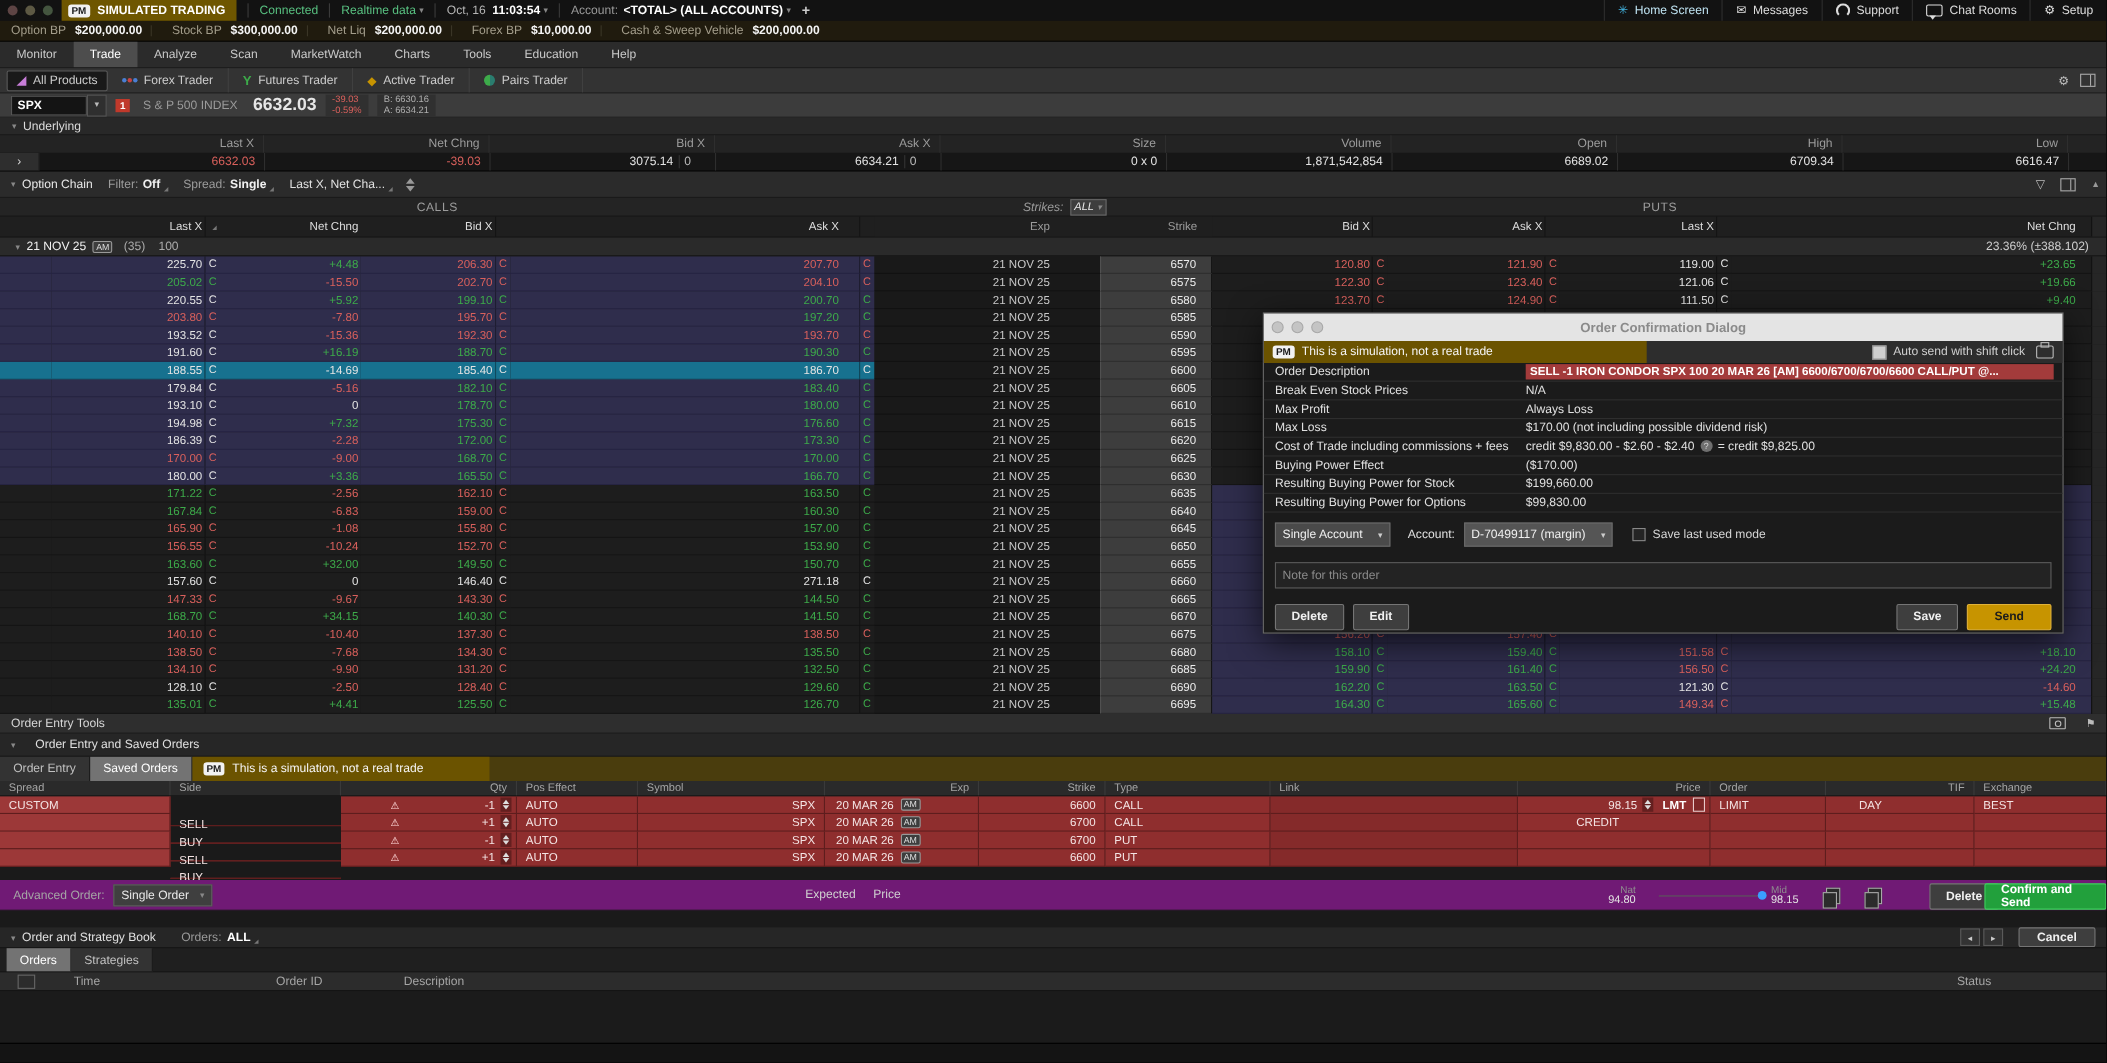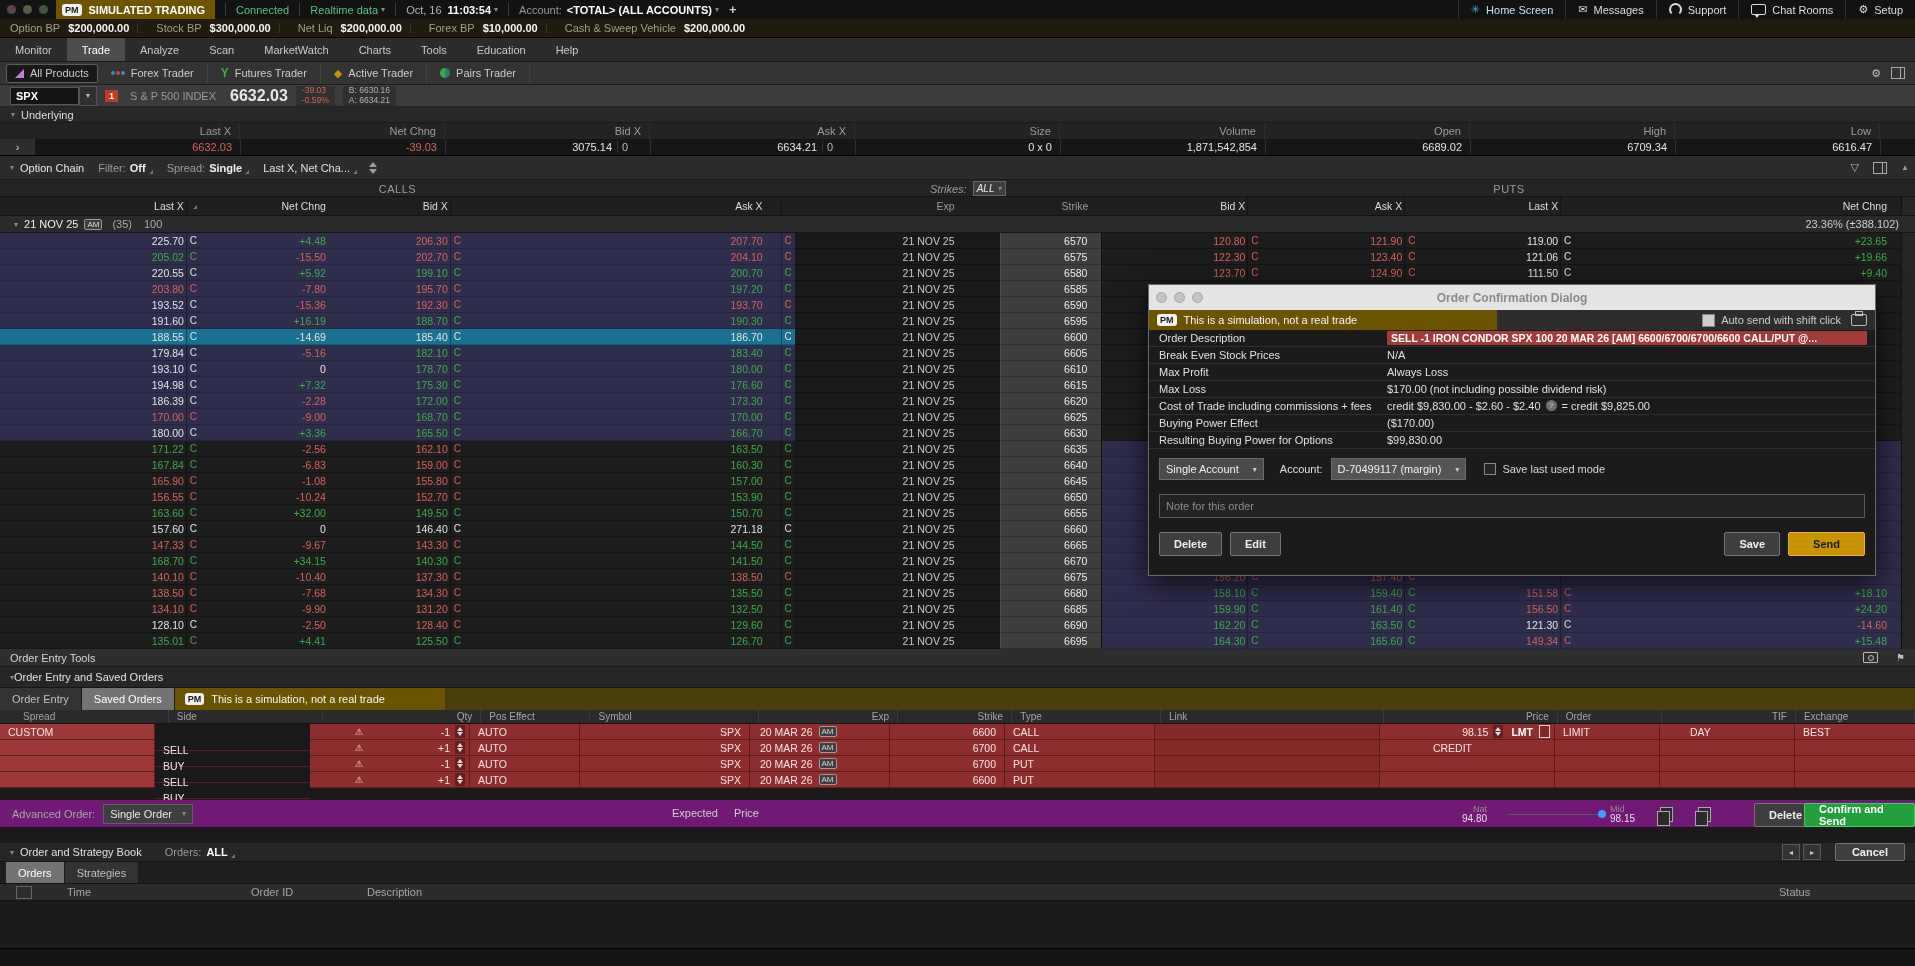--- a/index.html
+++ b/index.html
@@ -146,21 +146,21 @@
   .shc{box-sizing:border-box;display:flex;align-items:center;padding:0 8px;border-right:1px solid #3a3a3a;height:100%;}
   .warn{color:#ffd9d9;font-size:9px;margin-right:4px;}
   .spin{display:flex;flex-direction:column;gap:1px;margin-left:5px;background:#641f1f;padding:2px 2px;}
   .spin .tri-u{border-left-width:3px;border-right-width:3px;border-bottom:4px solid #ddd;}
   .spin .tri-d{border-left-width:3px;border-right-width:3px;border-top:4px solid #ddd;}
   .lmtchip{margin-left:8px;color:#fff;font-weight:bold;}
   .sheet-ic{width:9px;height:11px;border:1px solid #e8c9c9;margin-left:6px;background:#7d2727;}
   #advrow{top:800px;height:28px;background:#701a75;border-bottom:1px solid #191919;}
   .advlbl{color:#a5a5a5;margin-left:12px;}
   #advdd{background:#3f3f3f;border:1px solid #5f5f5f;height:18px;display:flex;align-items:center;color:#e8e8e8;padding:0 6px;margin-left:8px;}
-  #expprice{position:absolute;left:672px;top:7px;color:#cfcfcf;display:flex;gap:16px;text-align:right;}
+  #expprice{position:absolute;left:732px;top:7px;color:#cfcfcf;display:flex;gap:16px;text-align:right;}
   .natmid{position:absolute;display:flex;flex-direction:column;align-items:flex-end;line-height:10px;}
   .natmid .t{color:#8f8f8f;font-size:9px;}
   .natmid .v{color:#e2e2e2;font-size:10px;}
   #sliderline{position:absolute;left:1508px;top:14px;width:96px;height:1px;background:#5a5a5a;}
   #sliderdot{position:absolute;left:1598px;top:10px;width:8px;height:8px;border-radius:50%;background:#3aa0ff;}
   .ic-copy{width:11px;height:13px;border:1px solid #a8a8a8;background:#2b2b2b;position:relative;}
   .ic-copy::before{content:'';position:absolute;left:-4px;top:3px;width:11px;height:13px;border:1px solid #a8a8a8;background:#2b2b2b;}
   #bookhdr{top:843px;height:19px;background:#262626;border-bottom:1px solid #161616;display:flex;align-items:center;}
   #booktabs{top:862px;height:22px;background:#1f1f1f;display:flex;align-items:stretch;border-bottom:1px solid #141414;}
   #ordershdr{top:884px;height:17px;background:#2c2c2c;border-bottom:1px solid #141414;display:flex;align-items:center;color:#a5a5a5;}
@@ -1521,34 +1521,34 @@
 
   <div class="band" id="oetools">
     <span style="margin-left:10px;">Order Entry Tools</span>
     <div class="grow"></div>
     <span class="camera-ic" style="margin-right:18px;"></span>
     <span style="color:#bbb;margin-right:10px;font-size:10px;">⚑</span>
   </div>
 
   <div class="band" id="oesect">
     <span class="caret" style="margin-left:10px;">▾</span>
-    <span style="margin-left:0;color:#e0e0e0;">Order Entry and Saved Orders</span>
+    <span style="margin-left:18px;color:#e0e0e0;">Order Entry and Saved Orders</span>
   </div>
   <div class="band" id="oetabs">
     <div class="oetab">Order Entry</div>
     <div class="oetab active">Saved Orders</div>
     <div id="oesim">
       <div id="oesim-gold">
         <span class="pmbadge">PM</span>
         <span>This is a simulation, not a real trade</span>
       </div>
     </div>
   </div>
   <div class="band" id="savedhdr">
-      <div class="shc" style="width: 155px; margin-left: 15px;">Spread</div>
+      <div class="shc" style="width: 155px;">Spread</div>
       <div class="shc" style="width: 155px;">Side</div>
       <div class="shc" style="width: 160px; justify-content: flex-end;">Qty</div>
       <div class="shc" style="width: 110px;">Pos Effect</div>
       <div class="shc" style="width: 170px;">Symbol</div>
       <div class="shc" style="width: 140px; justify-content: flex-end;">Exp</div>
       <div class="shc" style="width: 115px; justify-content: flex-end;">Strike</div>
       <div class="shc" style="width: 150px;">Type</div>
       <div class="shc" style="width: 225px;">Link</div>
       <div class="shc" style="width: 175px; justify-content: flex-end;">Price</div>
       <div class="shc" style="width: 105px;">Order</div>
@@ -1860,20 +1860,26 @@
             <span>= credit $9,825.00</span>
           </span>
         </div>
         <div class="dlgrow">
           <span class="lbl">Buying Power Effect</span>
           <span class="val">
             <span>($170.00)</span>
           </span>
         </div>
         <div class="dlgrow">
+          <span class="lbl">Resulting Buying Power for Stock</span>
+          <span class="val">
+            <span>$199,660.00</span>
+          </span>
+        </div>
+        <div class="dlgrow">
           <span class="lbl">Resulting Buying Power for Options</span>
           <span class="val">
             <span>$99,830.00</span>
           </span>
         </div>
       </div>
     <div class="dlg-account">
       <div class="ddbox">
         <span>Single Account</span>
           <span class="caret">▾</span>

